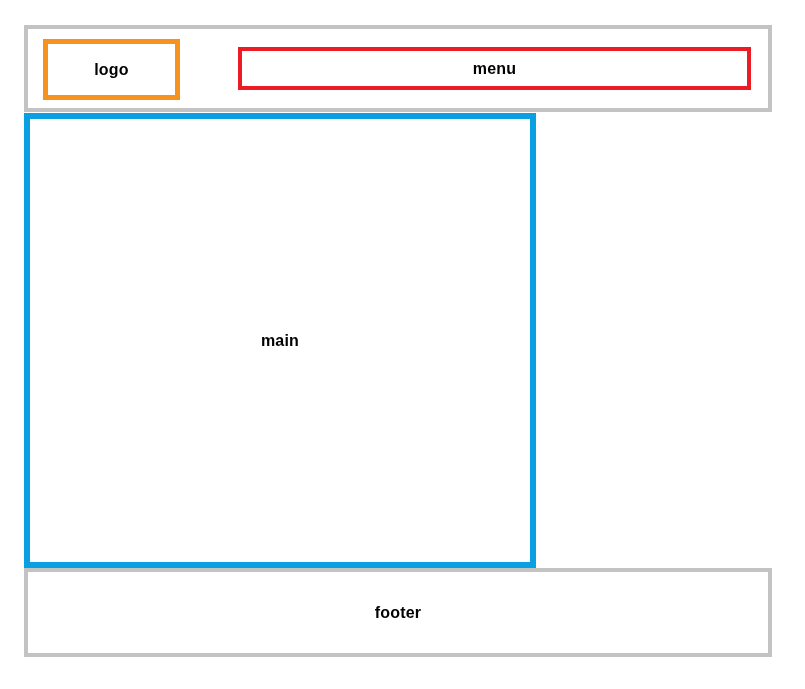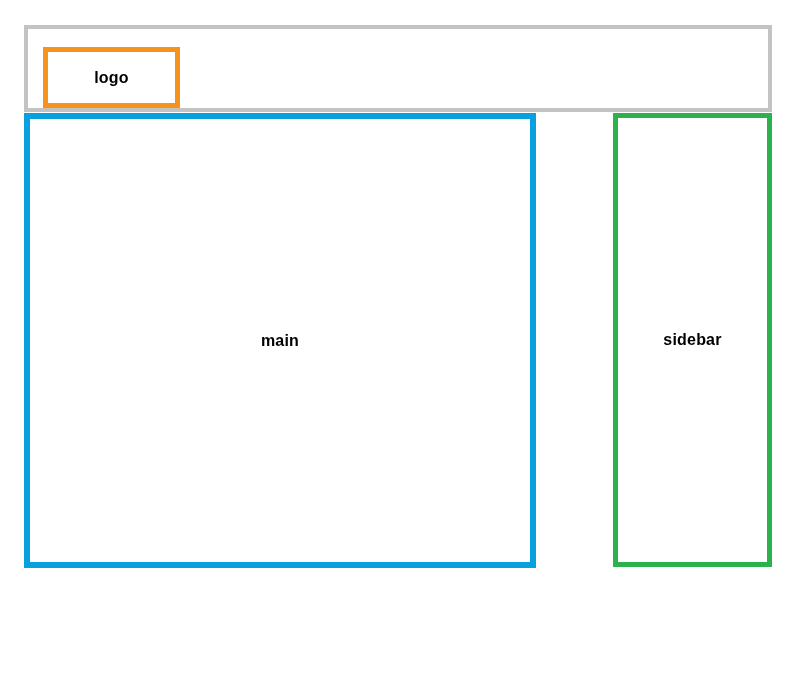--- a/index.html
+++ b/index.html
@@ -25,44 +25,47 @@
   }
   .box .label {
     font-size: 16px;
     font-weight: 700;
     color: #000000;
     letter-spacing: 0.2px;
     white-space: nowrap;
   }
   
   .header-box  { left: 24px;  top: 25px;  width: 748px; height: 87px;  border: 4px solid; }
-  .logo-box    { left: 15px;  top: 18px;  width: 137px; height: 61px;  border: 5px solid; }
+  .logo-box    { left: 15px;  top: 10px;  width: 137px; height: 61px;  border: 5px solid; }
   .menu-box    { left: 210px; top: 18px;  width: 513px; height: 43px;  border: 4px solid; }
   .main-box    { left: 24px;  top: 113px; width: 512px; height: 455px; border: 6px solid; }
   .sidebar-box { left: 613px; top: 113px; width: 159px; height: 454px; border: 5px solid; }
   .footer-box  { left: 24px;  top: 568px; width: 748px; height: 89px;  border: 4px solid; }
   
   .header-box { justify-content: flex-start; align-items: flex-start; }
 </style>
 </head>
 <body>
 
 <div class="page">
 
   <div class="box header-box" style="border-color: rgb(195, 195, 195);">
 
     <div class="box logo-box" style="border-color: rgb(246, 146, 30);">
       <span class="label">logo</span>
     </div>
 
+    <div class="box menu-box" style="border-color: rgb(236, 28, 36);">
+      <span class="label">menu</span>
+    </div>
 
   </div>
 
   <div class="box main-box" style="border-color: rgb(10, 159, 224);">
     <span class="label">main</span>
   </div>
 
-  <div class="box sidebar-box" style="border-color: rgb(43, 178, 76);">
-    <span class="label">sidebar</span>
+
+  <div class="box footer-box" style="border-color: rgb(195, 195, 195);">
+    <span class="label">footer</span>
   </div>
-
 
 </div>
 
 </body></html>

